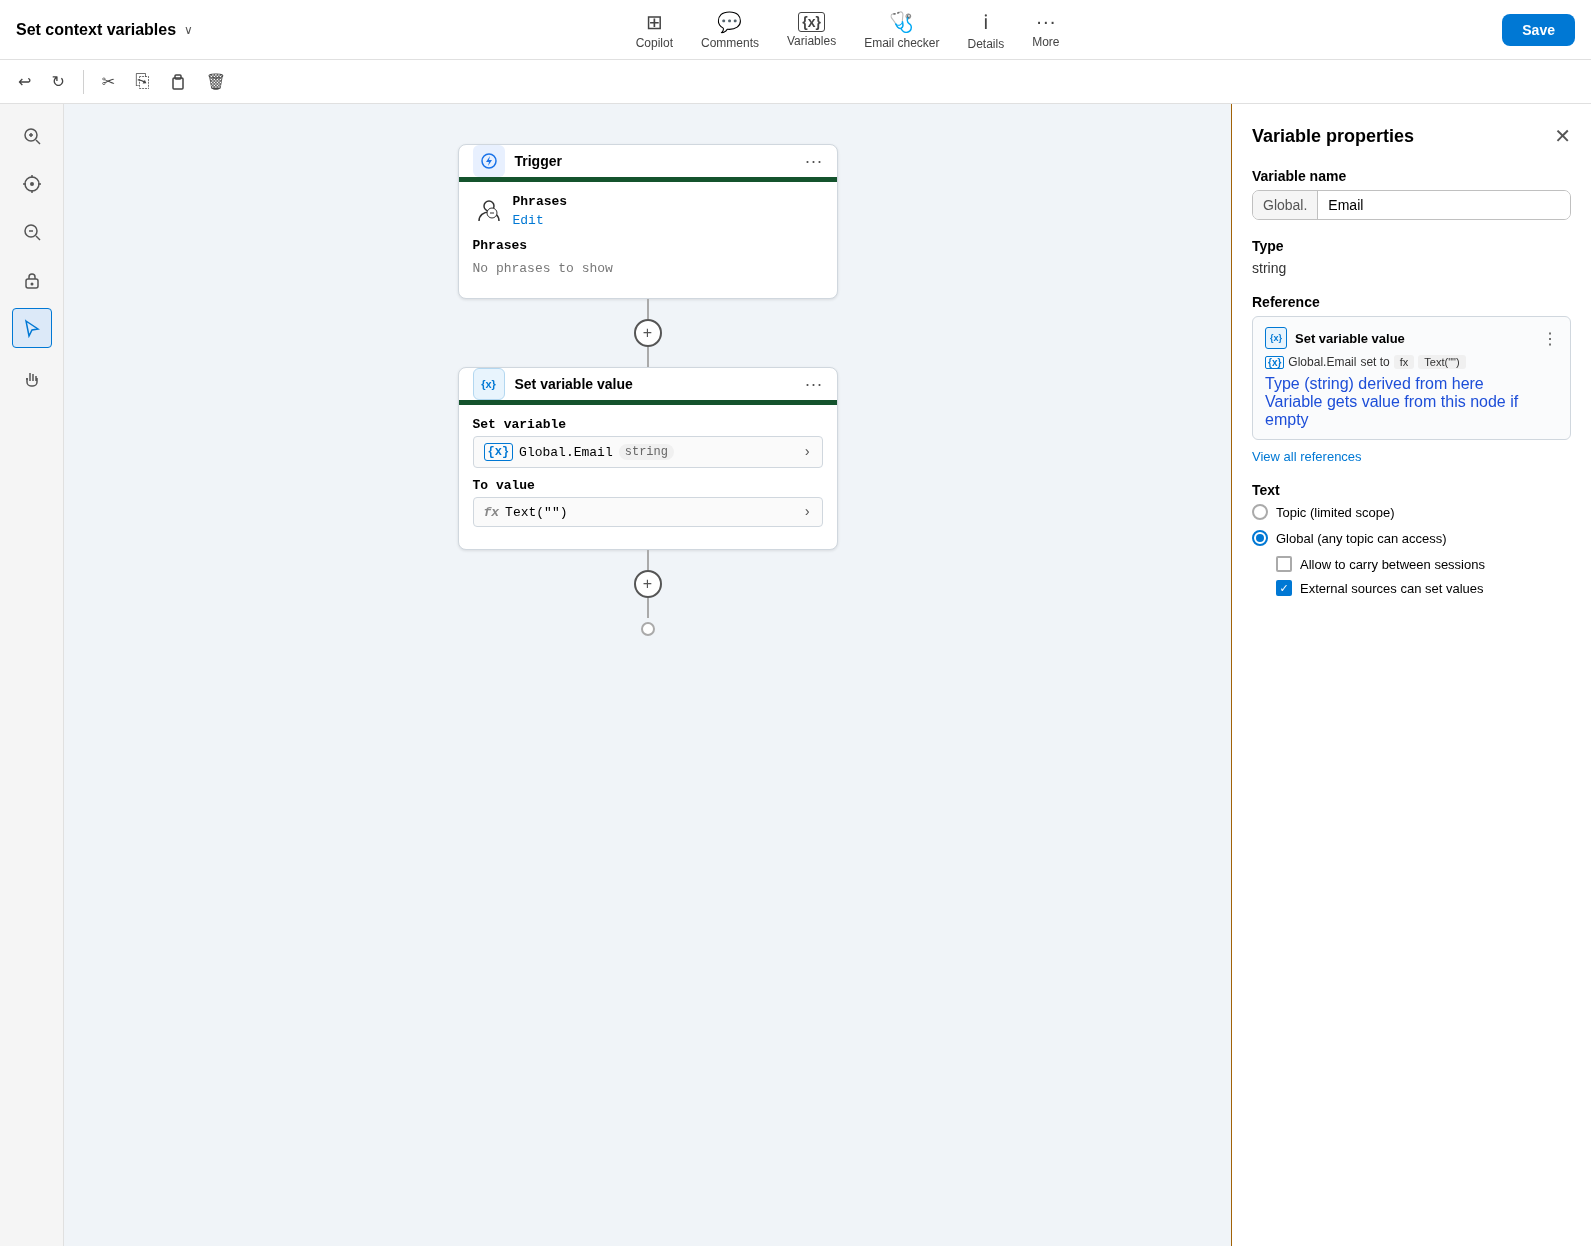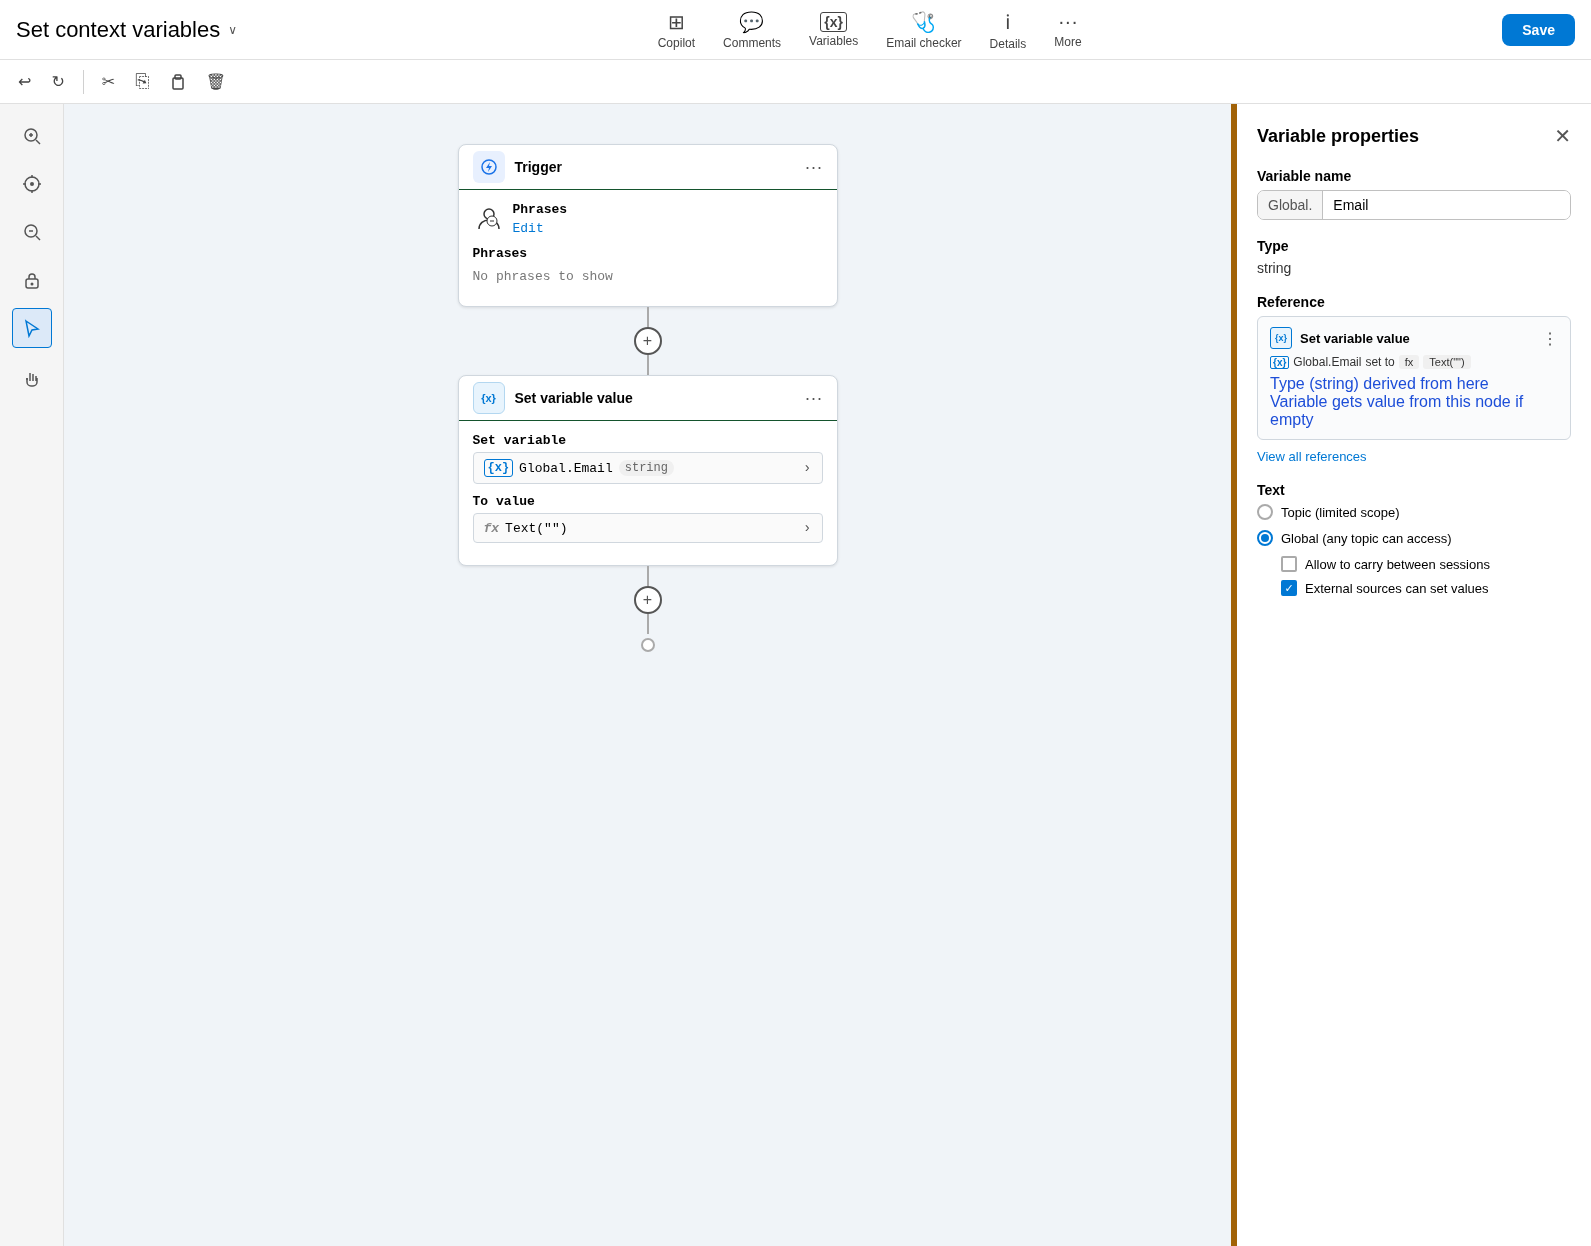--- a/index.html
+++ b/index.html
@@ -5,21 +5,21 @@
     * { box-sizing: border-box; margin: 0; padding: 0; }
     body { font-family: 'Segoe UI', sans-serif; font-size: 14px; background: #f5f5f5; overflow: hidden; width: 1591px; height: 1246px; }
 
     
     .topbar {
       display: flex; align-items: center; justify-content: space-between;
       background: #fff; height: 60px; padding: 0 16px;
       border-bottom: 1px solid #e0e0e0; position: relative; z-index: 10;
     }
     .topbar-left { display: flex; align-items: center; gap: 8px; }
-    .topbar-title { font-size: 22px; font-weight: 400; }
+    .topbar-title { font-size: 16px; font-weight: 700; }
     .topbar-chevron { font-size: 12px; color: #555; cursor: pointer; }
     .topbar-center { display: flex; align-items: center; gap: 28px; }
     .topbar-nav-item { display: flex; flex-direction: column; align-items: center; gap: 2px; cursor: pointer; color: #444; font-size: 12px; }
     .topbar-nav-item .nav-icon { font-size: 20px; }
     .topbar-right {}
     .save-btn {
       background: #0078d4; color: #fff; border: none; border-radius: 8px;
       padding: 8px 20px; font-size: 14px; font-weight: 600; cursor: pointer;
     }
 
@@ -61,21 +61,21 @@
     }
     .canvas-content { display: flex; flex-direction: column; align-items: center; gap: 0; width: 400px; }
 
     
     .node-card {
       background: #fff; border: 1px solid #d0d7de; border-radius: 8px;
       width: 380px; overflow: hidden; box-shadow: 0 1px 3px rgba(0,0,0,0.1);
     }
     .node-header {
       display: flex; align-items: center; justify-content: space-between;
-      padding: 6px 14px; border-bottom: 1px solid #14532d;
+      padding: 0 14px; border-bottom: 5px solid #14532d;
     }
     .node-header-left { display: flex; align-items: center; gap: 10px; }
     .node-icon-trigger {
       width: 32px; height: 32px; border-radius: 6px; background: #e8f0fe;
       display: flex; align-items: center; justify-content: center;
       font-size: 16px; color: #1a73e8;
     }
     .node-icon-variable {
       width: 32px; height: 32px; border-radius: 6px; background: #e8f4fd;
       display: flex; align-items: center; justify-content: center;
@@ -116,21 +116,21 @@
     .connector-line { width: 2px; height: 20px; background: #aaa; }
     .connector-add {
       width: 28px; height: 28px; border-radius: 50%; border: 2px solid #555;
       background: #fff; display: flex; align-items: center; justify-content: center;
       font-size: 16px; cursor: pointer; color: #555; font-weight: 300;
     }
     .connector-circle { width: 14px; height: 14px; border-radius: 50%; border: 2px solid #aaa; background: #fff; margin-top: 4px; }
 
     
     .right-panel {
-      width: 360px; background: #fff; border-left: 6px solid #a16207;
+      width: 360px; background: #fff; border-left: 1px solid #a16207;
       padding: 20px; overflow-y: auto;
     }
     .right-panel-header {
       display: flex; align-items: center; justify-content: space-between;
       margin-bottom: 20px;
     }
     .right-panel-title { font-size: 18px; font-weight: 600; }
     .close-btn { background: none; border: none; cursor: pointer; font-size: 20px; color: #555; }
 
     .prop-section { margin-bottom: 18px; }

